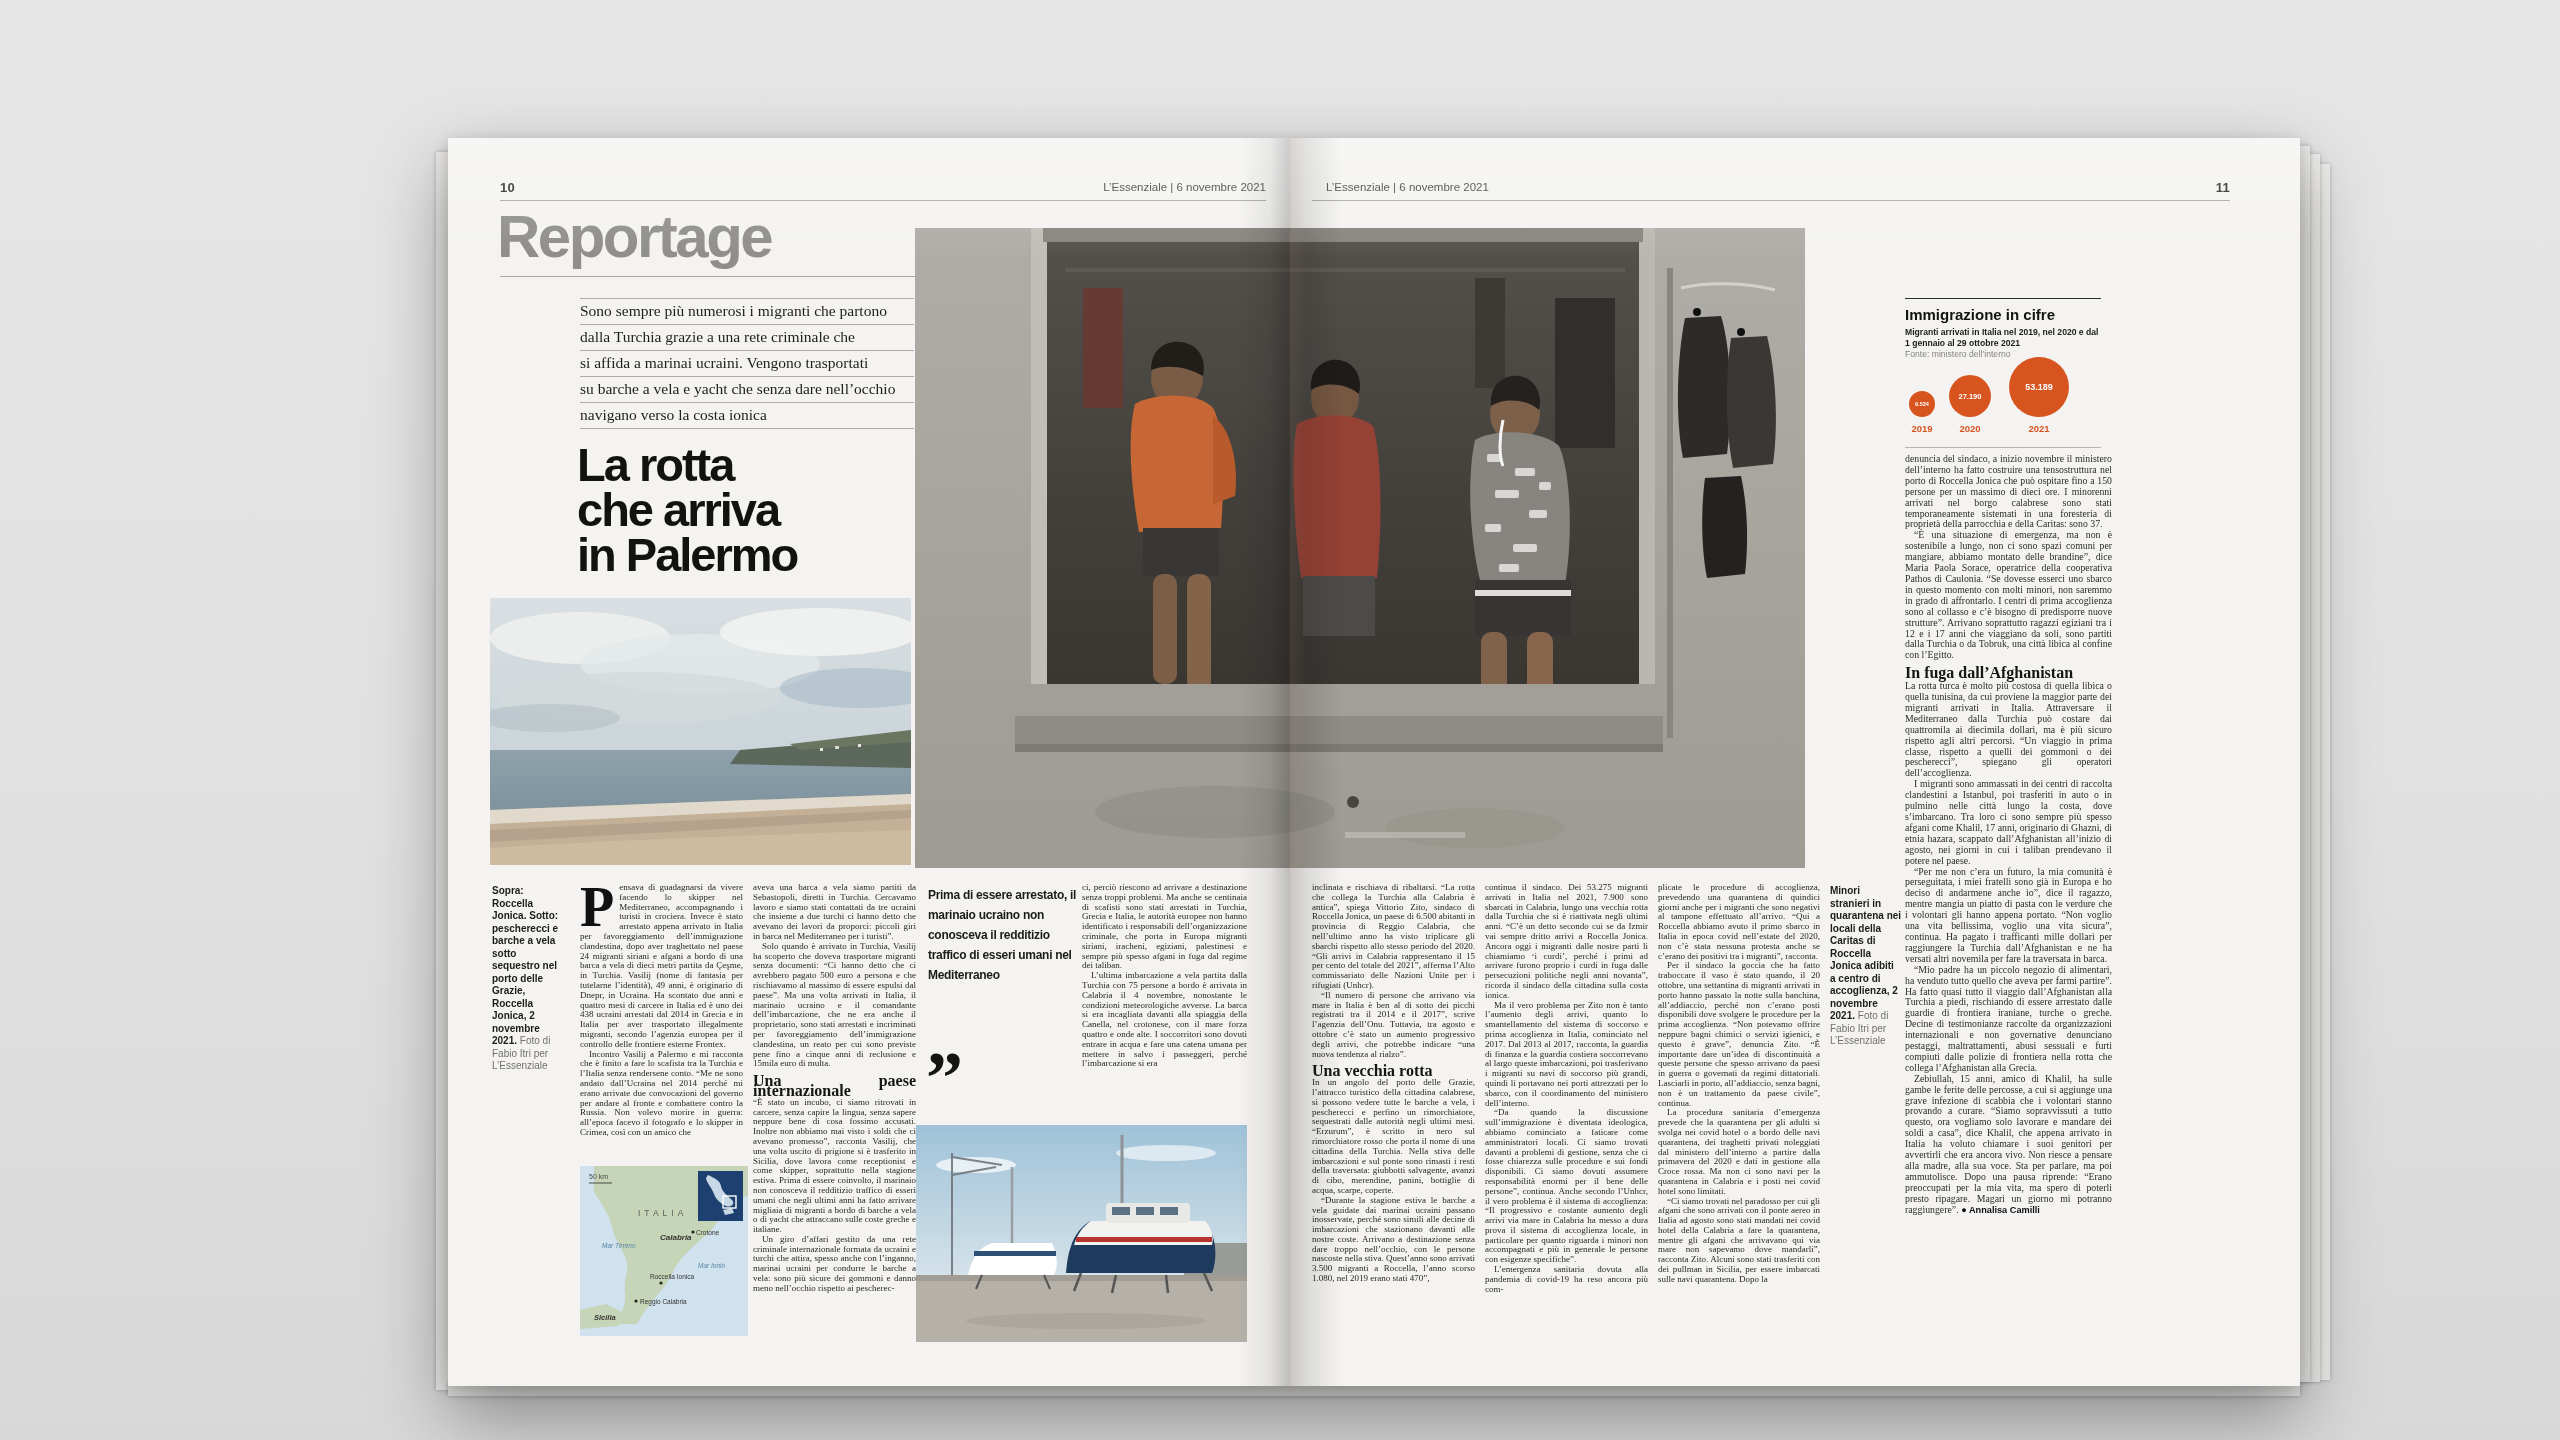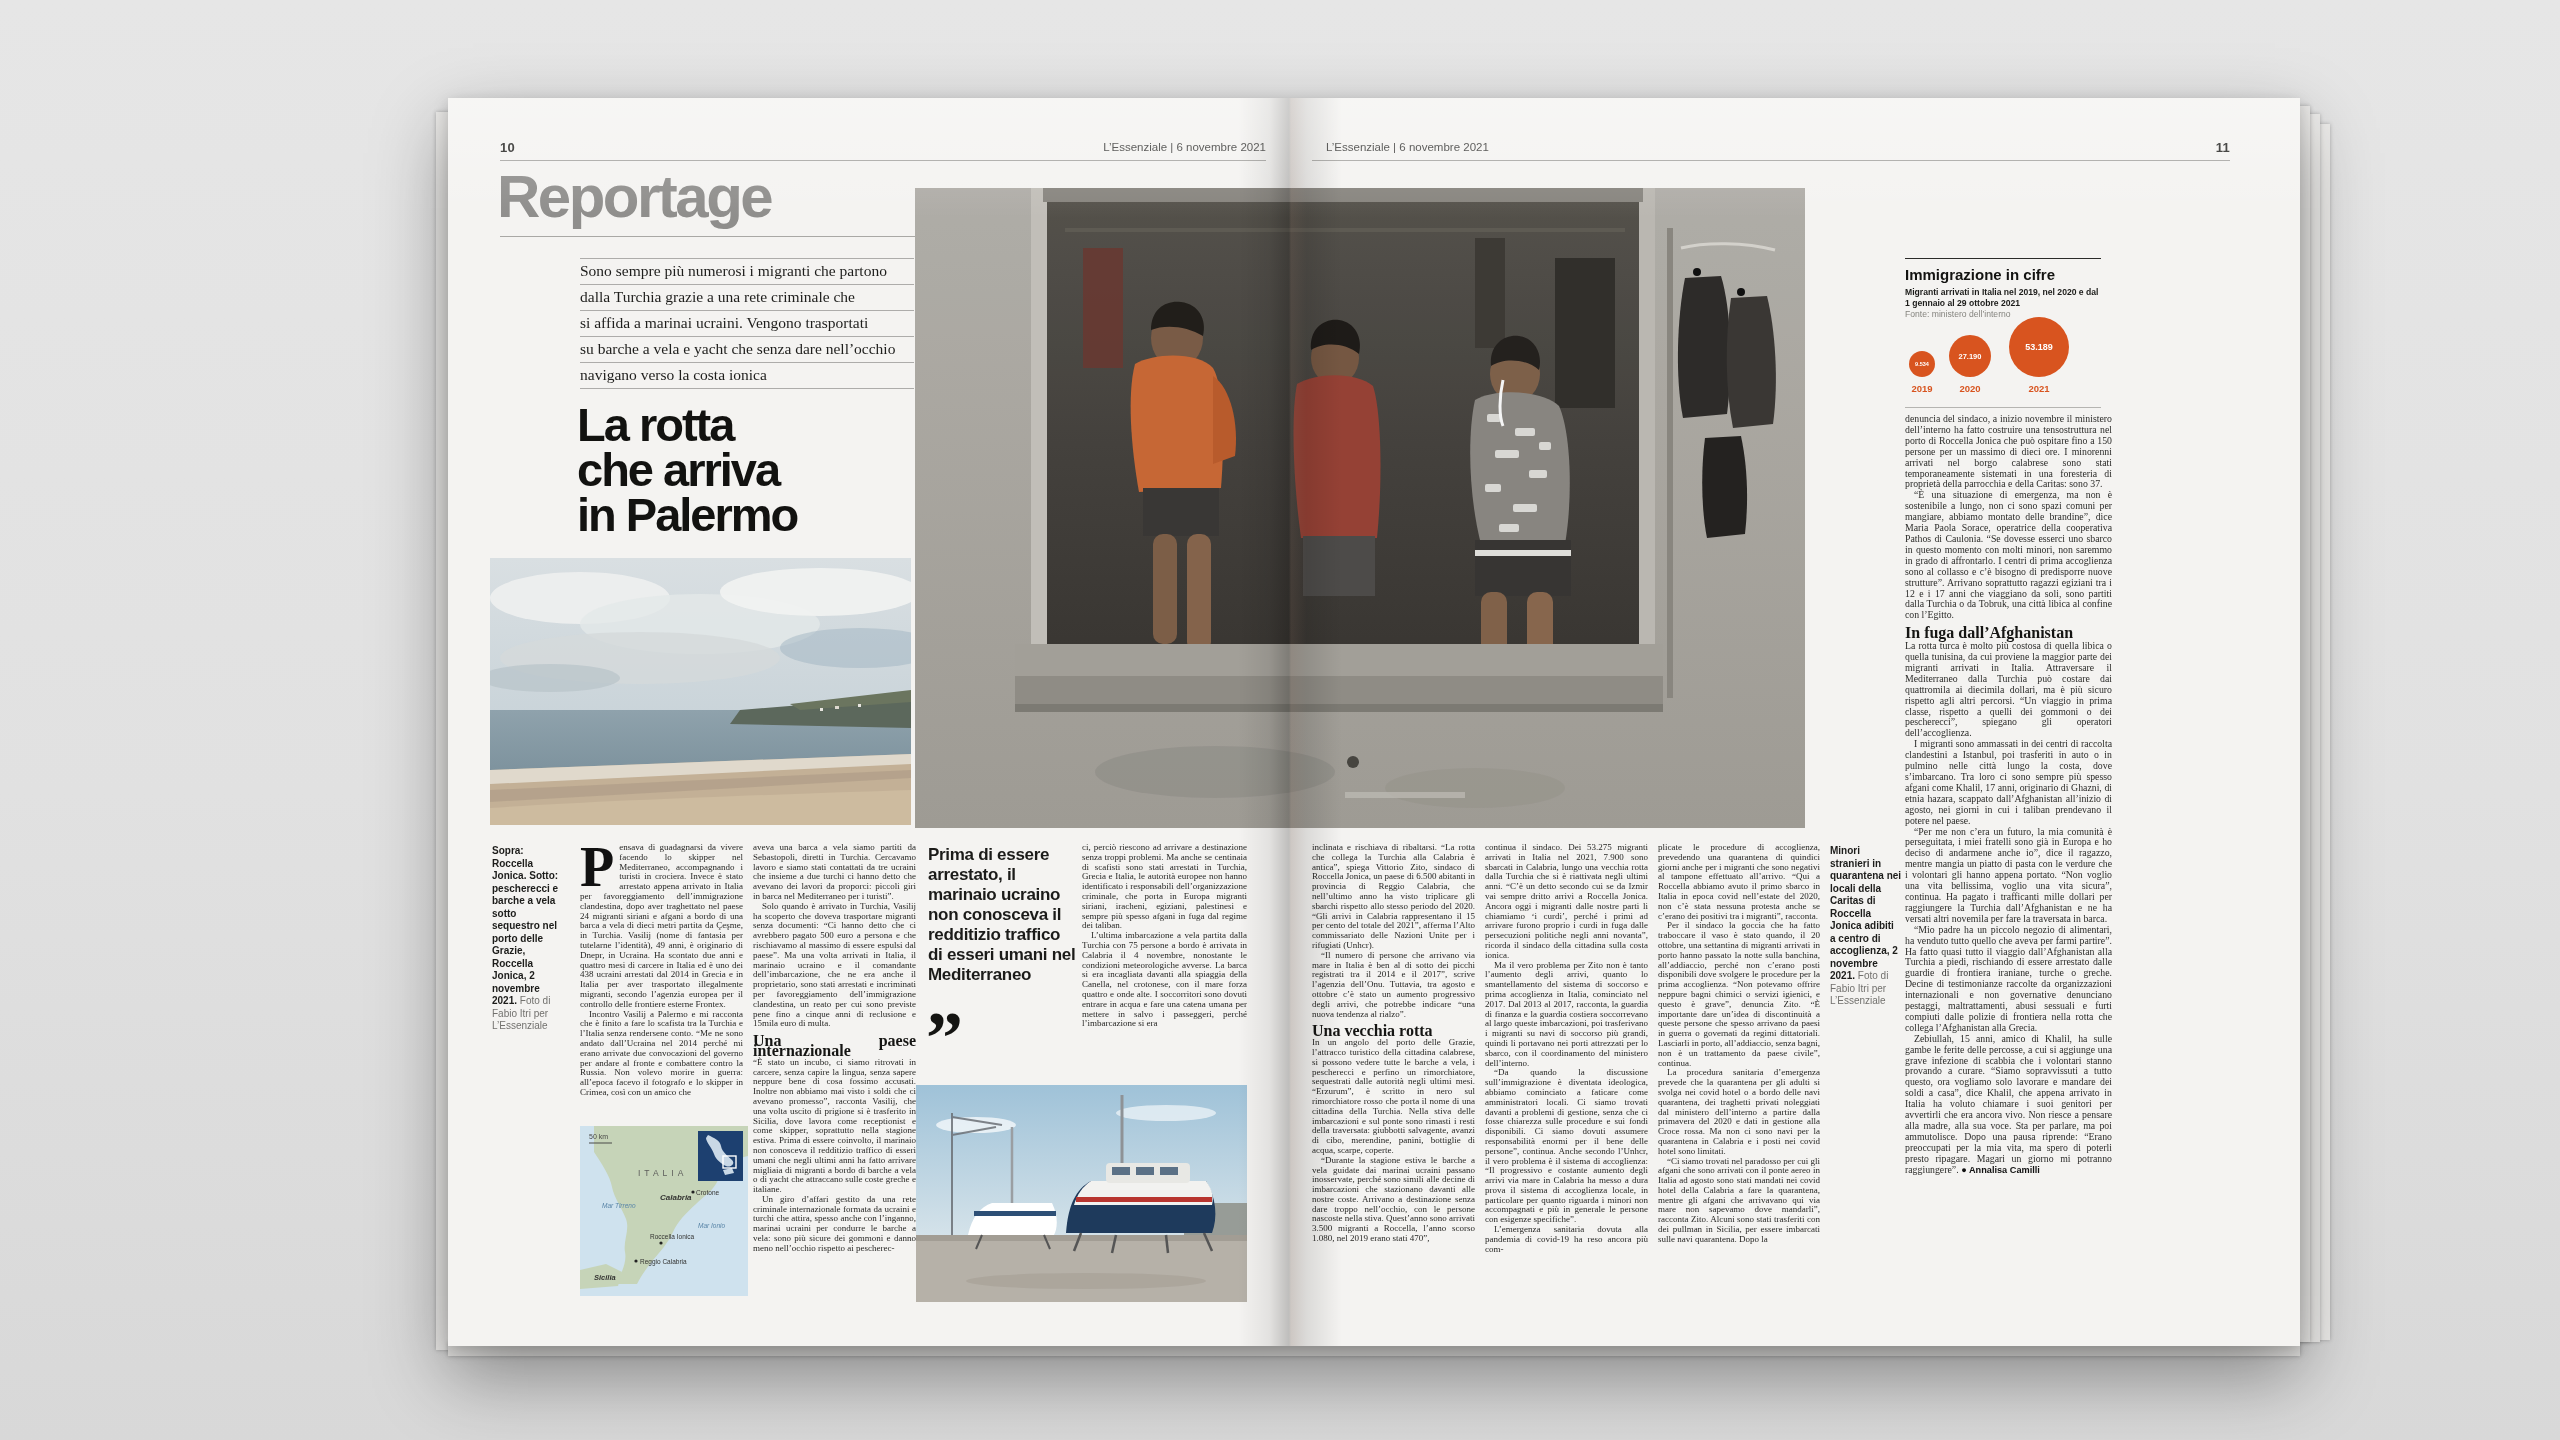--- a/index.html
+++ b/index.html
@@ -1,17 +1,17 @@
 <!DOCTYPE html>
 <html lang="it"><head>
 <meta charset="utf-8">
 <style>
   html,body{margin:0;padding:0;background:#dfdfdf;}
   #canvas{position:relative;width:2560px;height:1440px;background:linear-gradient(180deg,#e6e6e6 0%,#e1e1e1 55%,#d8d8d8 100%);overflow:hidden;font-family:"Liberation Sans",sans-serif;}
-  .abs{position:absolute;}
+  .abs{position:absolute;margin-top:40px;}
   
   #stack-r1,#stack-r2,#stack-r3,#stack-b1,#stack-l1{background:#efeeec;box-shadow:0 0 4px rgba(0,0,0,.25);}
   #paper{background:#f4f3f1;box-shadow:0 30px 70px rgba(0,0,0,.38),0 4px 14px rgba(0,0,0,.18);}
   #fold{background:linear-gradient(90deg,rgba(0,0,0,0) 0%,rgba(0,0,0,.07) 30%,rgba(0,0,0,.22) 49%,rgba(90,70,60,.25) 51%,rgba(0,0,0,.10) 66%,rgba(0,0,0,0) 100%);pointer-events:none;z-index:40;}
   #sheen{background:linear-gradient(180deg,rgba(255,255,255,.25),rgba(255,255,255,0) 120px);pointer-events:none;z-index:41;}
   
   .pageno{font-size:13px;font-weight:bold;color:#2a2a28;letter-spacing:.2px;}
   .masthead{font-size:11.5px;color:#444442;}
   .rule{background:#a9a8a5;height:1px;}
   #section-label{font-size:60px;font-weight:bold;color:#8f8e8c;letter-spacing:-2.5px;line-height:1;}
@@ -24,21 +24,21 @@
   
   .bodycol{font-family:"Liberation Serif",serif;font-size:9px;line-height:9.8px;color:#272725;text-align:justify;overflow:hidden;}
   .bodycol p{margin:0;}
   .bodycol p.ind{text-indent:9px;}
   .colhead{font-family:Liberation Serif, serif;font-size:16px;font-weight:bold;color:#151513;margin:7px 0 2px 0;}
   .dropcap{float:left;font-family:"Liberation Serif",serif;font-weight:bold;font-size:56px;line-height:44px;color:#111;margin:2px 5px 0 0;}
   
   .caption{font-size:10px;line-height:12.5px;font-weight:bold;color:#1c1c1a;}
   .credit{font-weight:normal;color:#72716e;}
   
-  #pullquote{font-size:17px;line-height:20px;font-weight:bold;color:#1b1b19;letter-spacing:-.3px;}
+  #pullquote{font-size:12px;line-height:20px;font-weight:bold;color:#1b1b19;letter-spacing:-.3px;}
   #pullquote-marks{font-family:"Liberation Serif",serif;font-size:74px;line-height:60px;font-weight:bold;color:#141412;}
   
   #infobox{border-top:1px solid #2b2b29;border-bottom:1px solid #b5b4b1;}
   #info-title{font-size:15px;font-weight:bold;color:#131311;margin-top:7px;}
   #info-sub{font-size:8.6px;line-height:10.5px;font-weight:bold;color:#1c1c1a;margin-top:4px;}
   #info-src{font-size:8.6px;color:#85847f;margin-top:1px;}
   .bubble{position:absolute;border-radius:50%;background:#d8541f;color:#fff;display:flex;align-items:center;justify-content:center;font-weight:bold;}
   .byear{position:absolute;font-size:9.5px;font-weight:bold;color:#d8541f;text-align:center;}
   
   #rail-text{font-family:"Liberation Serif",serif;font-size:9.8px;line-height:10.9px;color:#2b2b29;text-align:justify;overflow:hidden;}

